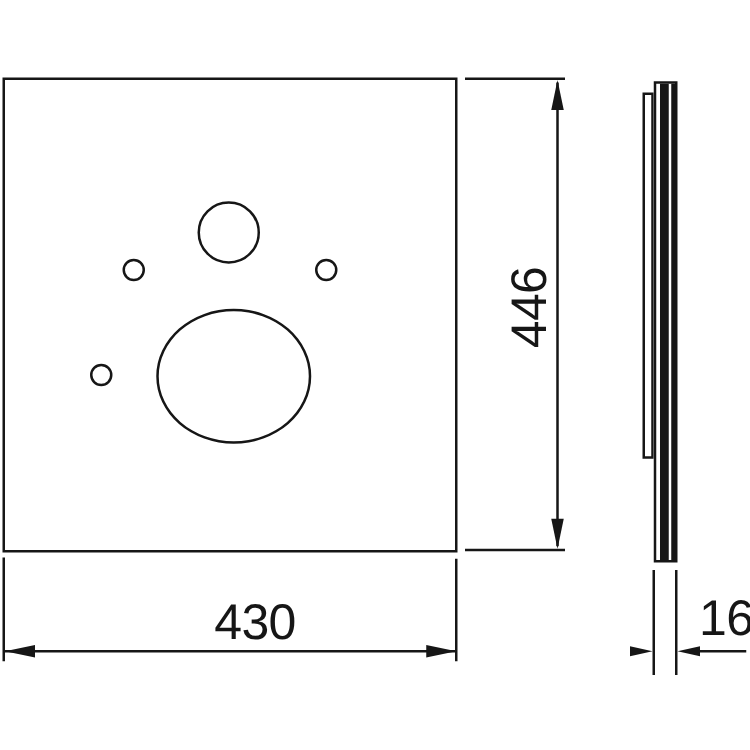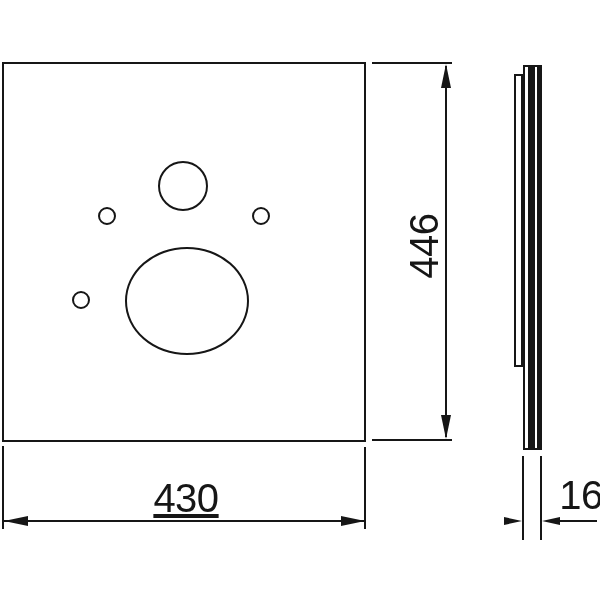--- a/index.html
+++ b/index.html
@@ -53,21 +53,21 @@
   
   .dim-label {
     position: absolute;
     font-size: 40px;
     line-height: 40px;
     letter-spacing: -0.5px;
     text-align: center;
     color: #161616;
     white-space: nowrap;
   }
-  .label-width  { left:  86px; top: 478px; width: 200px; text-decoration: underline; }
+  .label-width  { left:  104px; top: 478px; width: 200px; }
   .label-height { left: 324px; top: 226px; width: 200px; height: 40px;
                   transform: rotate(-90deg); transform-origin: center; }
   .label-depth  { left: 531px; top: 475px; width: 100px; }
 
   
   .arr {
     position: absolute;
     width: 0; height: 0;
   }
   .arr-left  { border-top: 5px solid transparent; border-bottom: 5px solid transparent; border-right: 24px solid #161616; }

